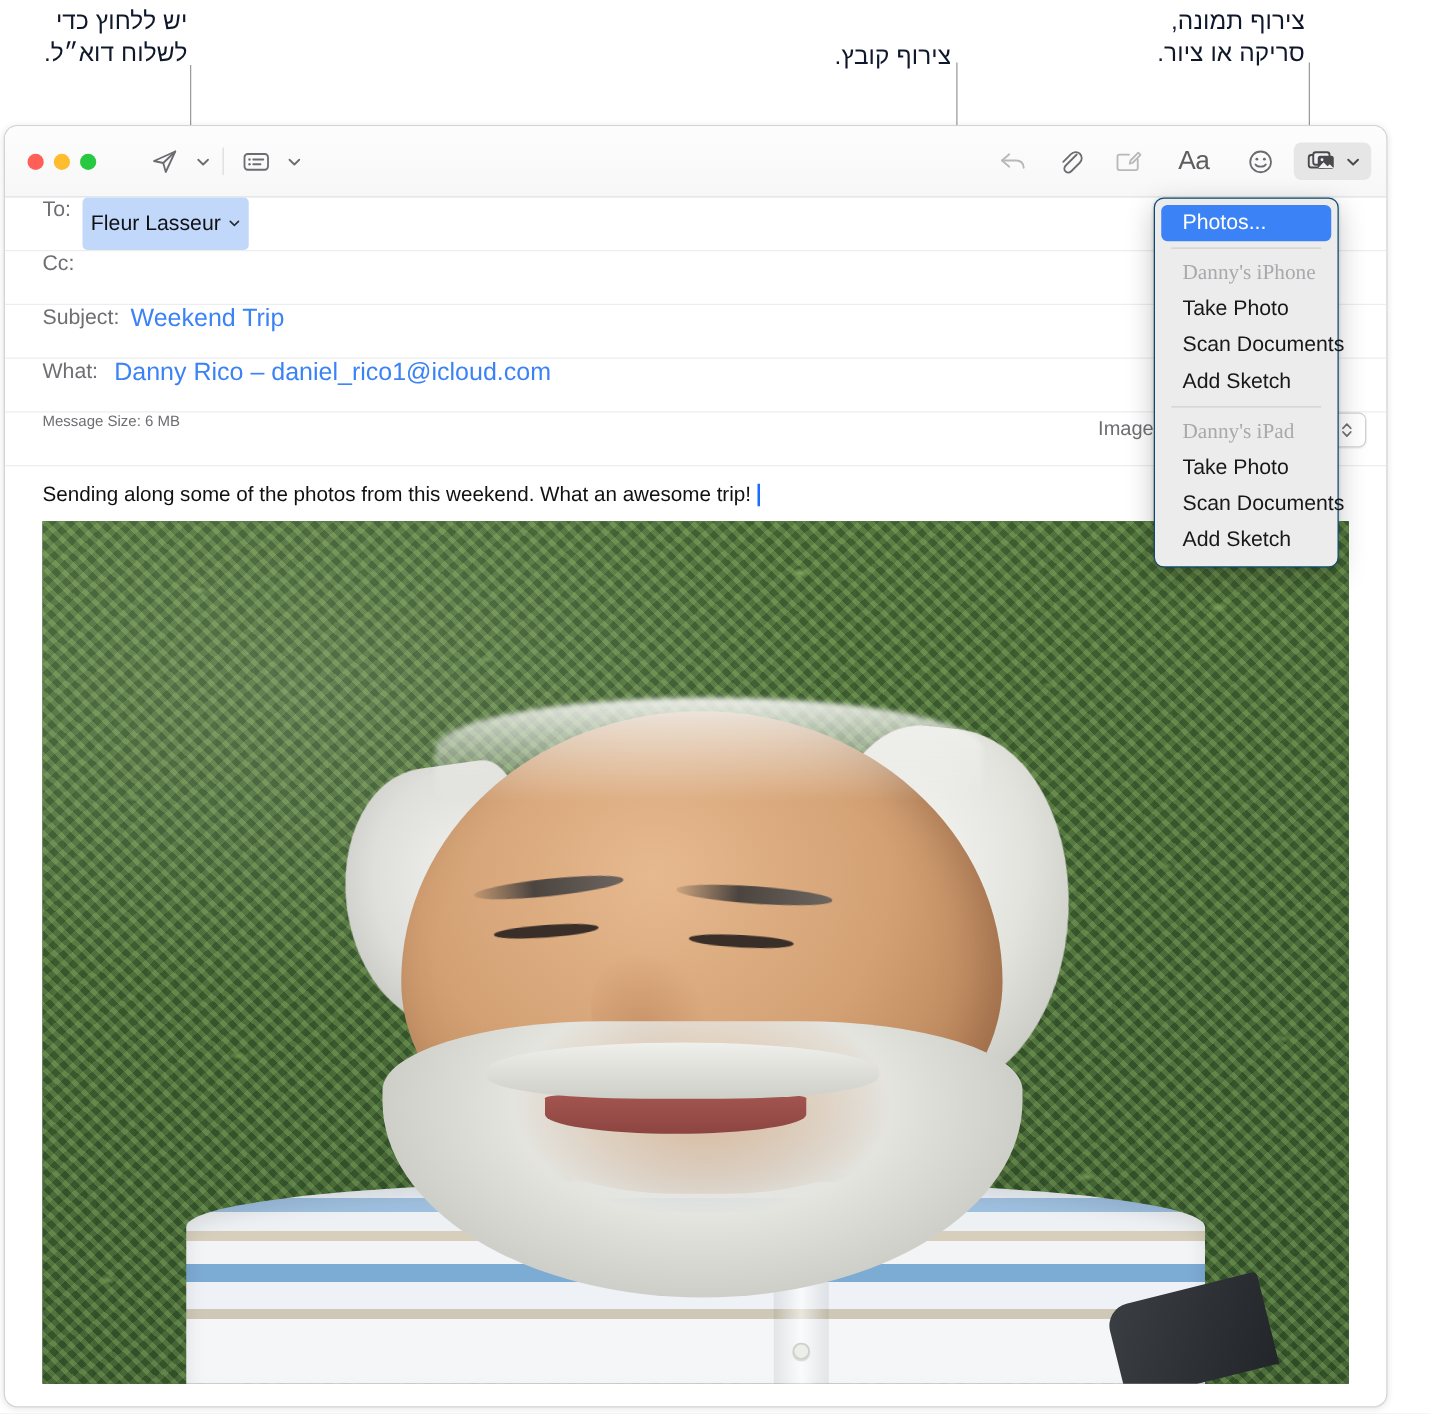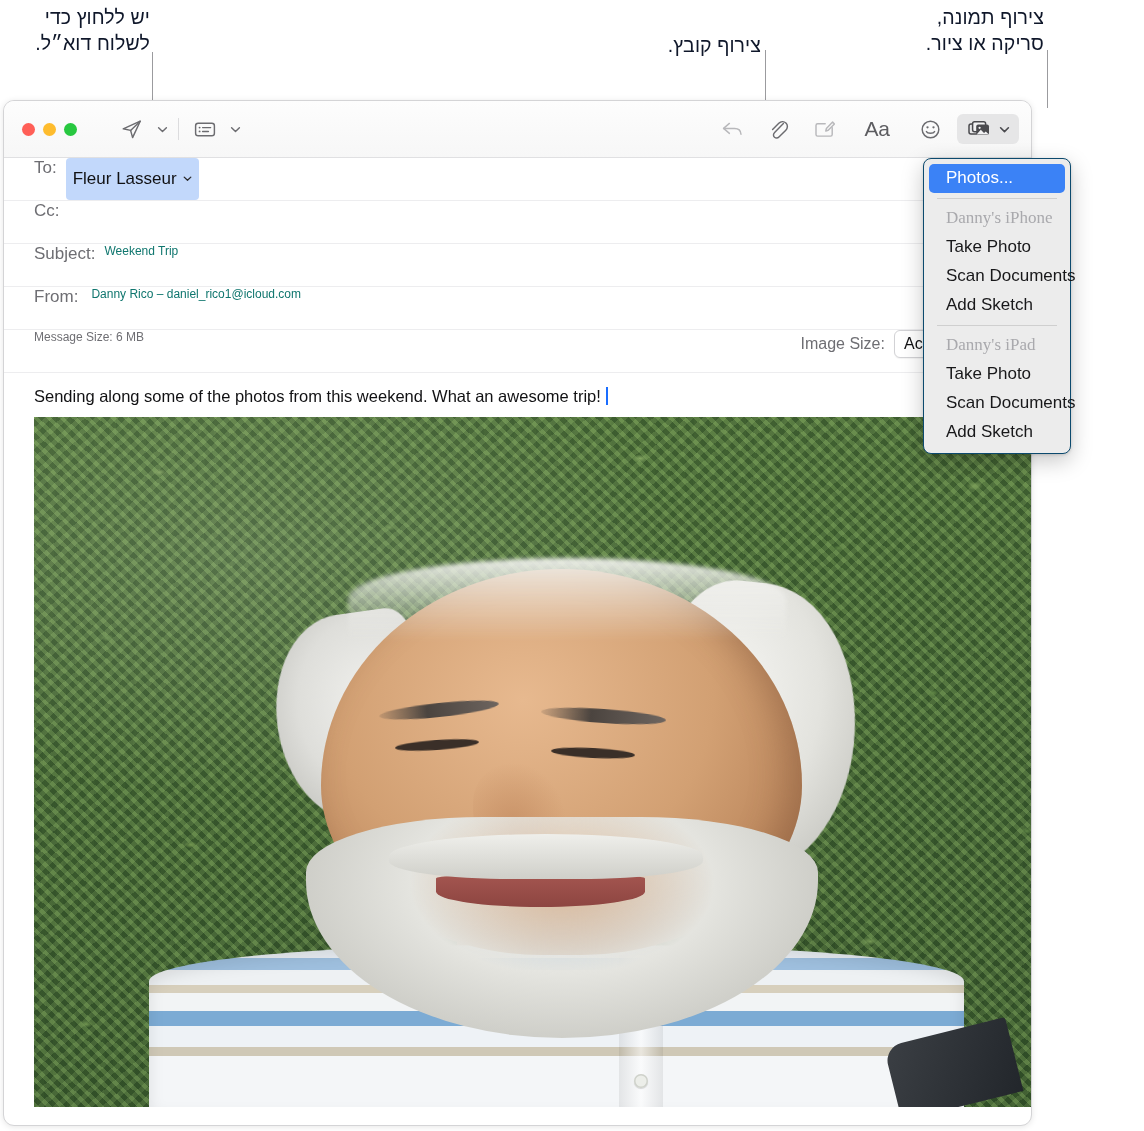--- a/index.html
+++ b/index.html
@@ -39,21 +39,21 @@
   }
   #callout-send-line  { left: 152px;  top: 52px;  height: 56px; }
   #callout-file-line  { left: 765px;  top: 50px;  height: 58px; }
   #callout-photo-line { left: 1047px; top: 50px;  height: 58px; }
 
   
   #compose-window {
     position: absolute;
     left: 3px;
     top: 100px;
-    width: 1029px;
+    width: 1107px;
     height: 1026px;
     background: #ffffff;
     border: 1px solid #d4d4d6;
     border-radius: 11px;
     box-shadow: 0 1px 6px rgba(0,0,0,0.10);
     overflow: hidden;
     box-sizing: border-box;
   }
 
   
@@ -109,22 +109,22 @@
     box-sizing: border-box;
     position: relative;
   }
   .hdr-label {
     font-size: 17px;
     color: #6e6e73;
     margin-right: 9px;
     white-space: nowrap;
   }
   .hdr-value {
-    font-size: 12px;
-    color: #0f766e;
+    font-size: 20px;
+    color: #3b82f6;
     white-space: nowrap;
   }
   .recipient-pill {
     display: inline-flex;
     align-items: center;
     gap: 5px;
     background: #c2d8fb;
     color: #111113;
     border-radius: 4px;
     padding: 2px 6px 3px 7px;
@@ -500,21 +500,21 @@
       <span class="hdr-label">Cc:</span>
       <span class="hdr-value"></span>
     </div>
 
     <div class="hdr-row">
       <span class="hdr-label">Subject:</span>
       <span class="hdr-value">Weekend Trip</span>
     </div>
 
     <div class="hdr-row">
-      <span class="hdr-label">From:</span>
+      <span class="hdr-label">What:</span>
       <span class="hdr-value" style="margin-left:4px">Danny Rico – daniel_rico1@icloud.com</span>
     </div>
 
     <div class="hdr-row" id="row-size">
       <span id="message-size-text">Message Size: 6 MB</span>
       <div id="image-size-cluster">
         <span id="image-size-label">Image Size:</span>
         <span id="image-size-button">
           <span>Actual Size</span>
           <svg width="11" height="16" viewBox="0 0 11 16">

